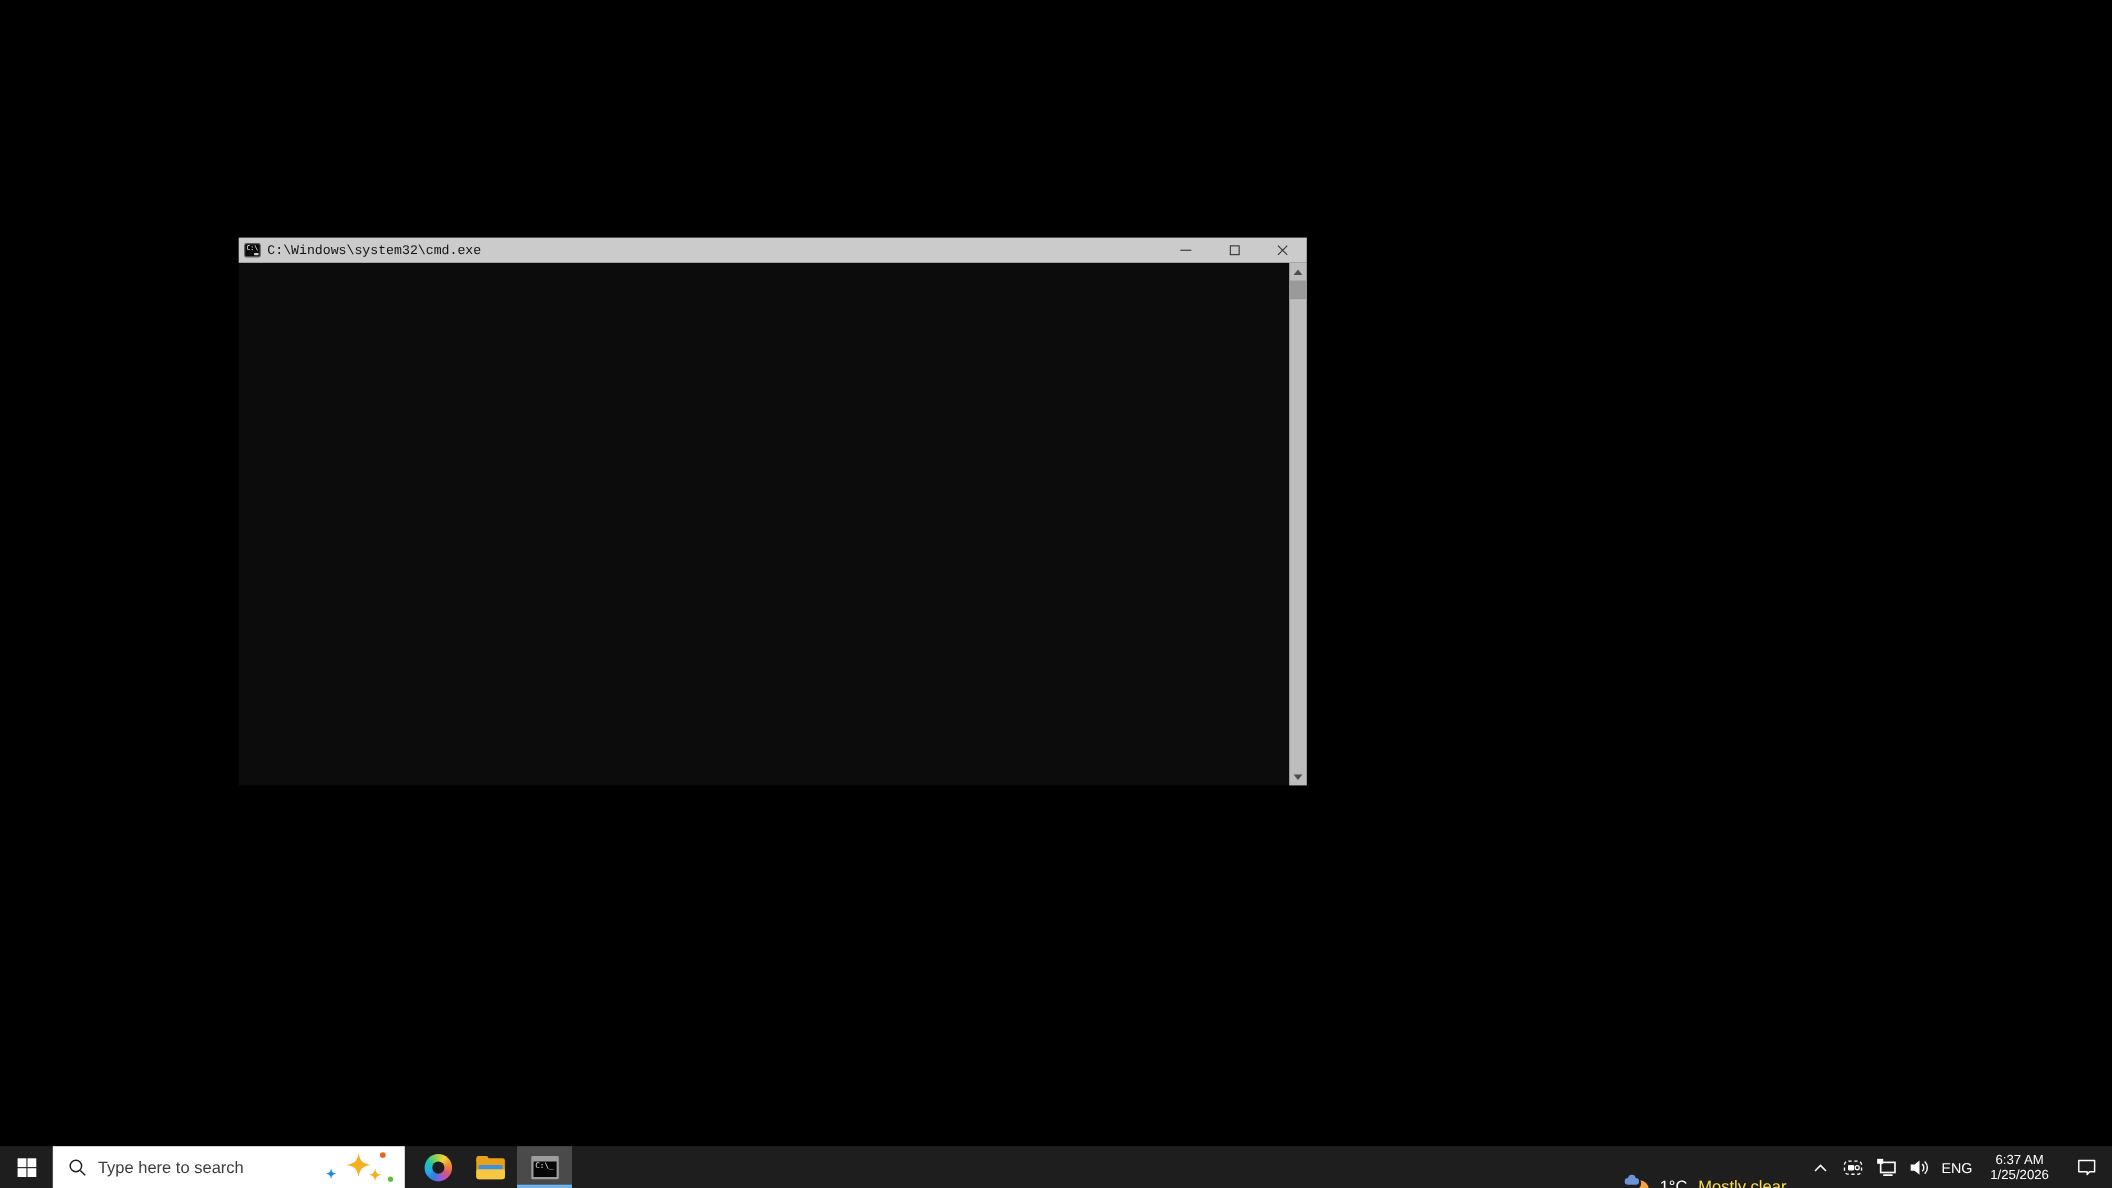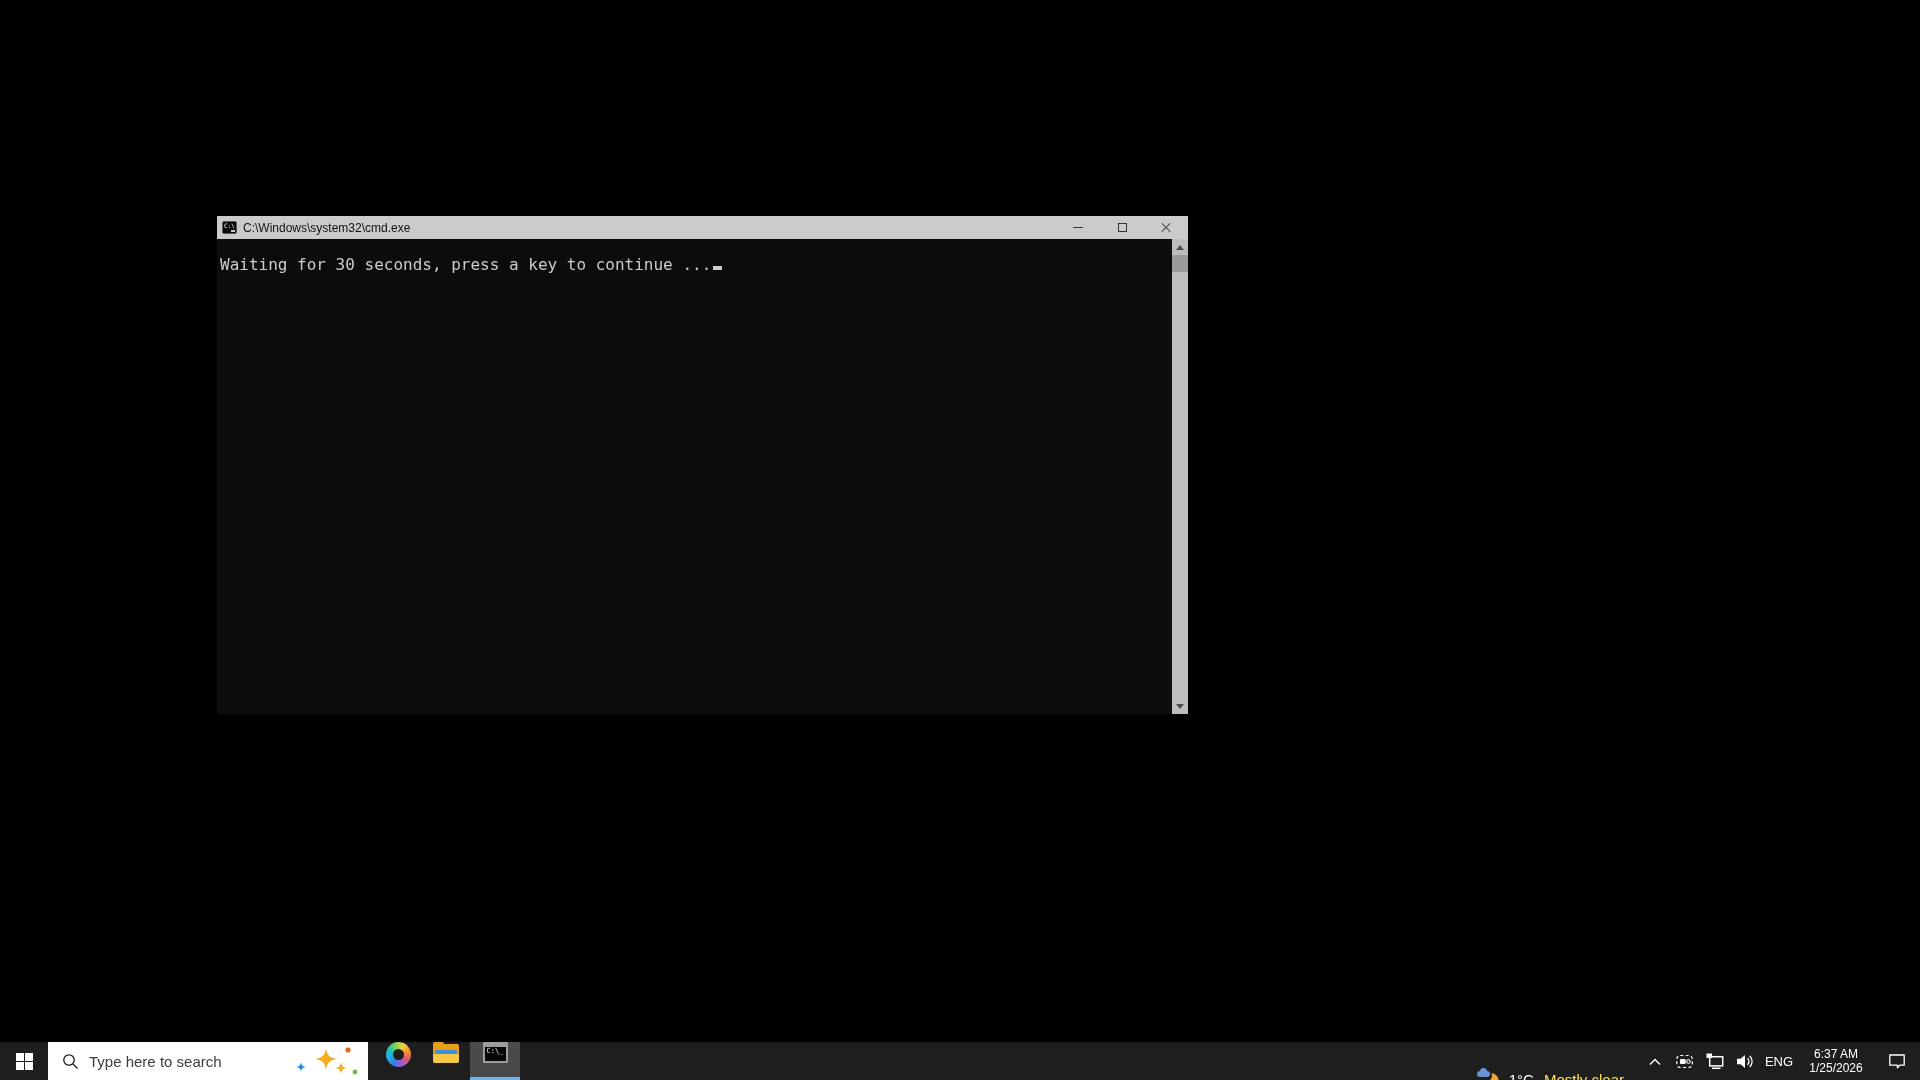--- a/index.html
+++ b/index.html
@@ -4,21 +4,21 @@
 <style>
   * { margin:0; padding:0; box-sizing:border-box; }
   html,body { width:1920px; height:1080px; overflow:hidden; background:#000; font-family:"Liberation Sans", sans-serif; }
 
   
   .cmd-window { position:absolute; left:217px; top:216px; width:971px; height:498px; }
   .titlebar { height:23px; background:#cbcbcb; display:flex; align-items:center; position:relative; }
   .titlebar-icon { width:15px; height:13px; margin:0 6px 0 5px; background:#0a0a0a; border:1px solid #5a5a5a; border-radius:2px;
                    color:#fff; font-family:"DejaVu Sans Mono", monospace; font-size:6px; line-height:6px; padding:1px; position:relative; }
   .titlebar-icon::after { content:""; position:absolute; right:1px; bottom:1px; width:4px; height:2px; background:#cfcfcf; }
-  .titlebar-title { font-size:12px; color:#111; }
+  .titlebar-title { font-size:12px; color:#111;font-family:Liberation Mono, monospace; }
   .win-controls { position:absolute; right:0; top:0; height:23px; display:flex; }
   .win-btn { width:44px; height:23px; display:flex; align-items:center; justify-content:center; }
   .glyph-min { width:10px; height:1px; background:#333; }
   .glyph-max { width:9px; height:9px; border:1px solid #333; }
   .glyph-close { width:10px; height:10px; position:relative; }
   .glyph-close::before,.glyph-close::after { content:""; position:absolute; left:-1px; top:4px; width:12px; height:1px; background:#333; }
   .glyph-close::before { transform:rotate(45deg); }
   .glyph-close::after { transform:rotate(-45deg); }
 
   .console { position:absolute; left:0; right:0; top:23px; bottom:0; background:#0c0c0c; }
@@ -37,21 +37,21 @@
   .start-btn { width:48px; display:flex; align-items:center; justify-content:center; }
   .win-logo { width:17px; height:17px; display:grid; grid-template-columns:8px 8px; grid-template-rows:8px 8px; gap:1px; }
   .win-logo div { background:#fff; }
 
   .search-box { width:320px; background:#fff; display:flex; align-items:center; position:relative; border:none; }
   .search-box input { border:none; outline:none; flex:1; font-size:15px; color:#3c3c3c; font-family:"Liberation Sans", sans-serif; background:transparent; }
   .search-box input::placeholder { color:#3c3c3c; opacity:1; }
   .search-glass { margin:0 10px 0 14px; }
   .sparkles { position:absolute; right:6px; top:2px; }
 
-  .app-btn { width:48px; display:flex; align-items:flex-start; justify-content:center; position:relative; }
+  .app-btn { width:48px; display:flex; align-items:center; justify-content:center; position:relative; }
   .app-btn.active { width:50px; background:#4a4a4a; }
   .app-btn.active::after { content:""; position:absolute; left:0; right:0; bottom:0; height:3px; background:#6CB4EE; }
   .copilot-icon { width:25px; height:25px; border-radius:50%;
       background:conic-gradient(from 210deg,#2f7fe0,#24b0e8,#1fc8a8,#8ed04f,#f2d23a,#ef8f35,#e05574,#9b5bd6,#2f7fe0); position:relative; }
   .copilot-icon::after { content:""; position:absolute; left:7px; top:7px; width:11px; height:11px; border-radius:50%; background:#1e1e1e; }
 
   .folder-icon { width:26px; height:21px; position:relative; }
   .folder-back { position:absolute; left:0; top:2px; right:0; bottom:0; background:#E8A117; border-radius:2px; }
   .folder-tab { position:absolute; left:0; top:0; width:11px; height:5px; background:#E8A117; border-radius:2px 2px 0 0; }
   .folder-paper { position:absolute; left:2px; right:2px; top:8px; height:7px; background:#3D8FE0; border-radius:1.5px; }
@@ -91,21 +91,20 @@
         </div>
       <div class="win-btn">
           <div class="glyph-max"></div>
         </div>
       <div class="win-btn">
           <div class="glyph-close"></div>
         </div>
     </div>
   </div>
   <div class="console">
-    <div class="console-text"><span>Waiting for 30 seconds, press a key to continue ...</span><span class="cursor"></span></div>
     <div class="scrollbar">
       <div class="sb-btn sb-up">
           <div class="tri-up"></div>
         </div>
       <div class="sb-thumb"></div>
       <div class="sb-btn sb-down">
           <div class="tri-down"></div>
         </div>
     </div>
   </div>

